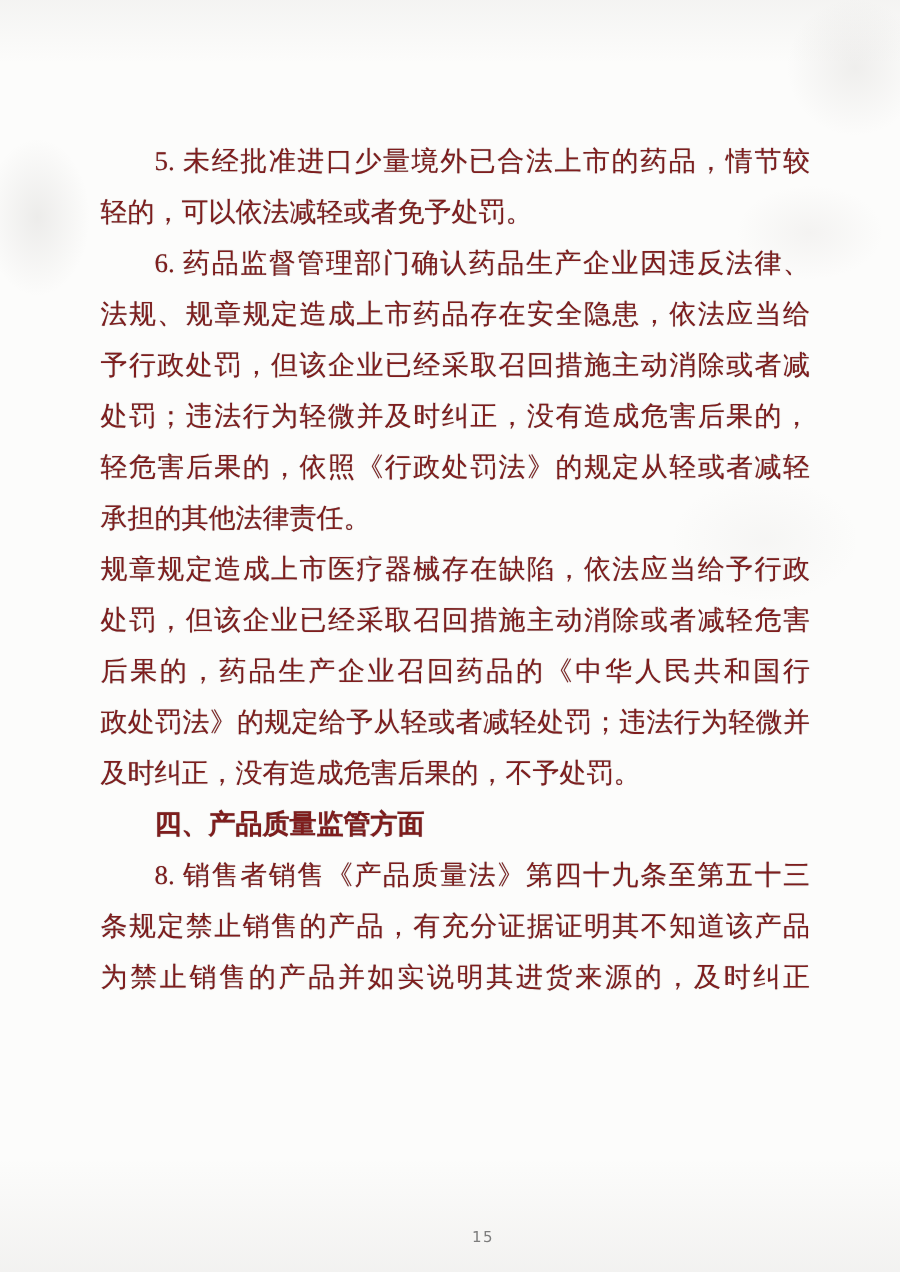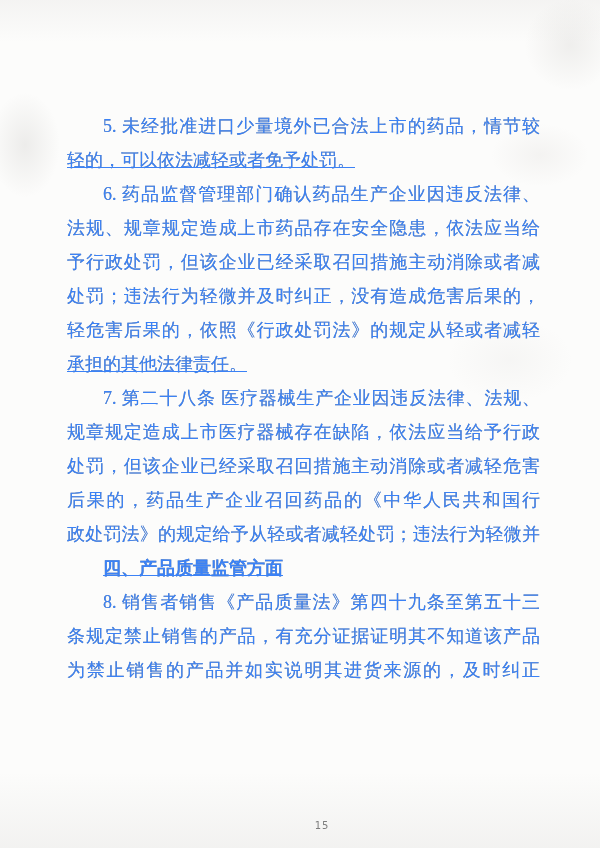--- a/index.html
+++ b/index.html
@@ -32,32 +32,30 @@
   .artifact.a6 { left: 420px; top: 300px; width: 180px; height: 120px;
     background: radial-gradient(closest-side, rgba(150,145,140,0.06), rgba(150,145,140,0) 70%); }
 
   .textblock {
     position: absolute;
     left: 67px;
     top: 90px;
     width: 473px;
     font-size: 18px;
     line-height: 34px;
-    color: #3b82f6;
+    color: #7f1d1d;
     text-shadow: 0 0 0.6px rgba(46,45,44,0.55);
-    margin-top: 19px;
   }
   .ln {
     text-align: justify;
     text-align-last: justify;
     white-space: nowrap; 
   }
   .ln.last {
     text-align-last: left;
-    text-decoration: underline;
   }
   .ln.indent {
     text-indent: 2em;
   }
   .ln.heading {
     font-weight: bold;
   }
   .page-number {
     position: absolute;
     left: 0;
@@ -85,25 +83,25 @@
 
   <div class="textblock">
     <div class="ln indent">5. 未经批准进口少量境外已合法上市的药品，情节较</div>
     <div class="ln last">轻的，可以依法减轻或者免予处罚。</div>
     <div class="ln indent">6. 药品监督管理部门确认药品生产企业因违反法律、</div>
     <div class="ln">法规、规章规定造成上市药品存在安全隐患，依法应当给</div>
     <div class="ln">予行政处罚，但该企业已经采取召回措施主动消除或者减</div>
     <div class="ln">处罚；违法行为轻微并及时纠正，没有造成危害后果的，</div>
     <div class="ln">轻危害后果的，依照《行政处罚法》的规定从轻或者减轻</div>
     <div class="ln last">承担的其他法律责任。</div>
-    <div class="ln indent">7. 第二十八条 医疗器械生产企业因违反法律、法规、</div>
     <div class="ln">规章规定造成上市医疗器械存在缺陷，依法应当给予行政</div>
     <div class="ln">处罚，但该企业已经采取召回措施主动消除或者减轻危害</div>
     <div class="ln">后果的，药品生产企业召回药品的《中华人民共和国行</div>
     <div class="ln">政处罚法》的规定给予从轻或者减轻处罚；违法行为轻微并</div>
+    <div class="ln last">及时纠正，没有造成危害后果的，不予处罚。</div>
     <div class="ln indent heading last">四、产品质量监管方面</div>
     <div class="ln indent">8. 销售者销售《产品质量法》第四十九条至第五十三</div>
     <div class="ln">条规定禁止销售的产品，有充分证据证明其不知道该产品</div>
     <div class="ln">为禁止销售的产品并如实说明其进货来源的，及时纠正</div>
   </div>
 
   <div class="page-number">15</div>
 
 </div>
 

